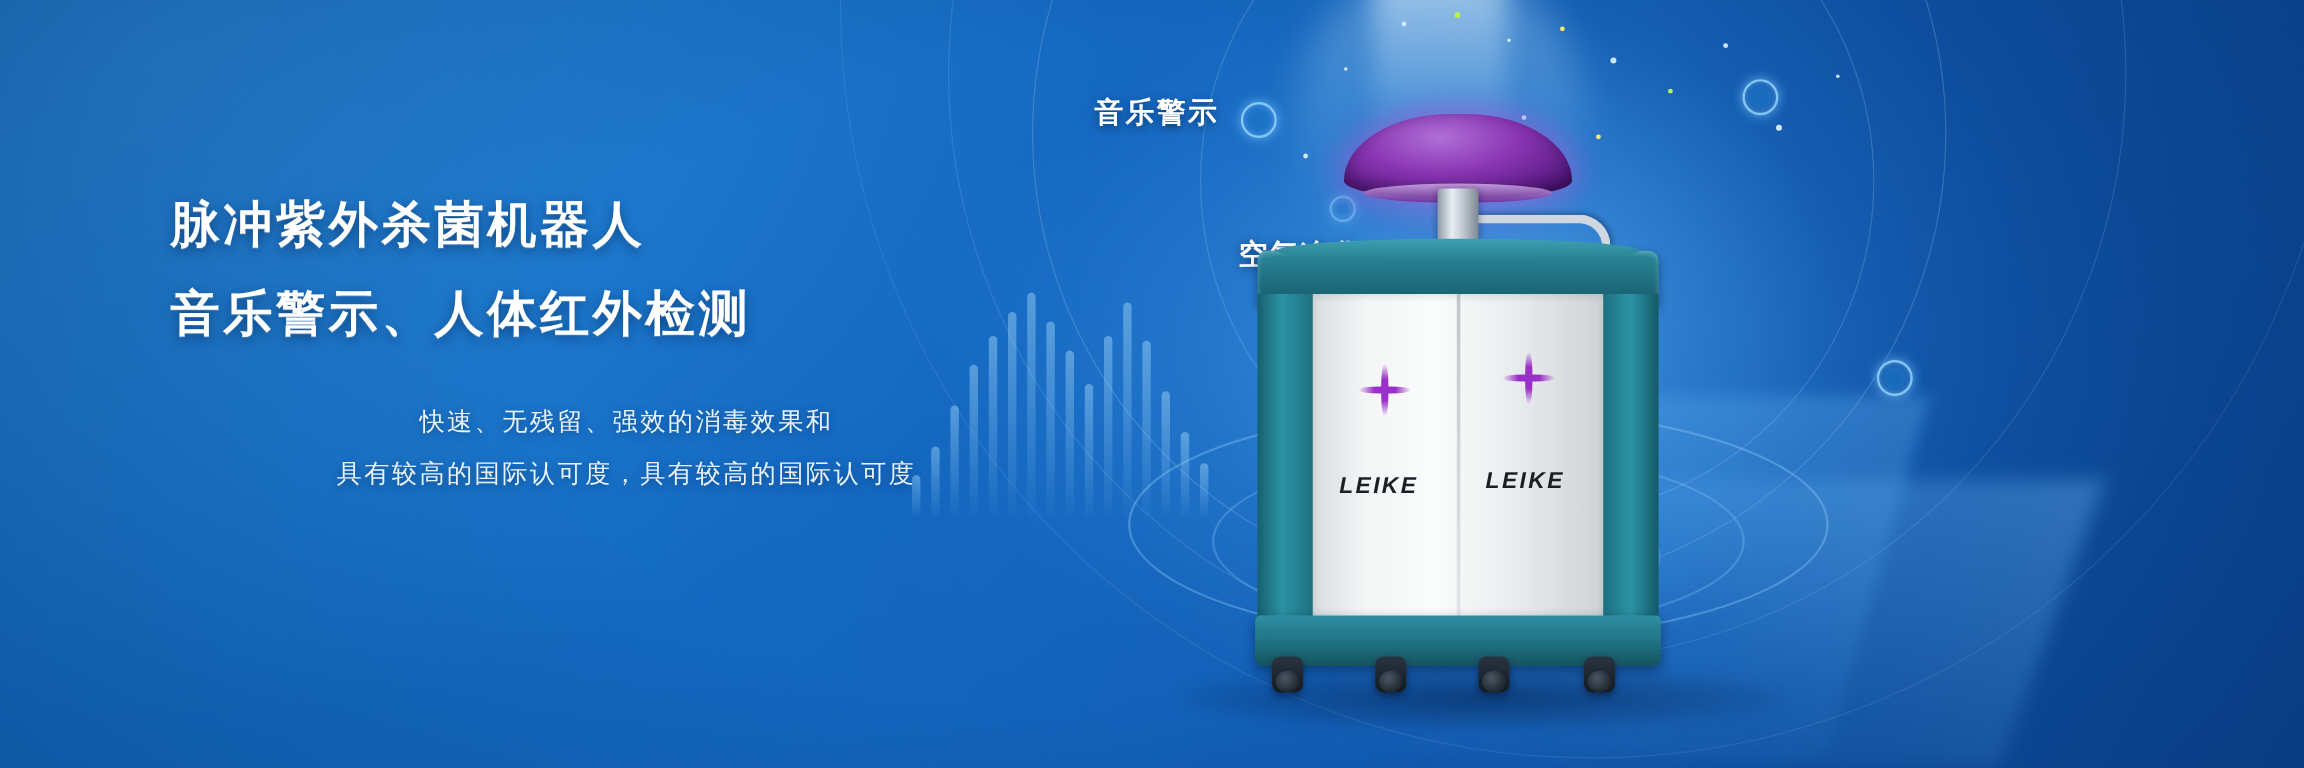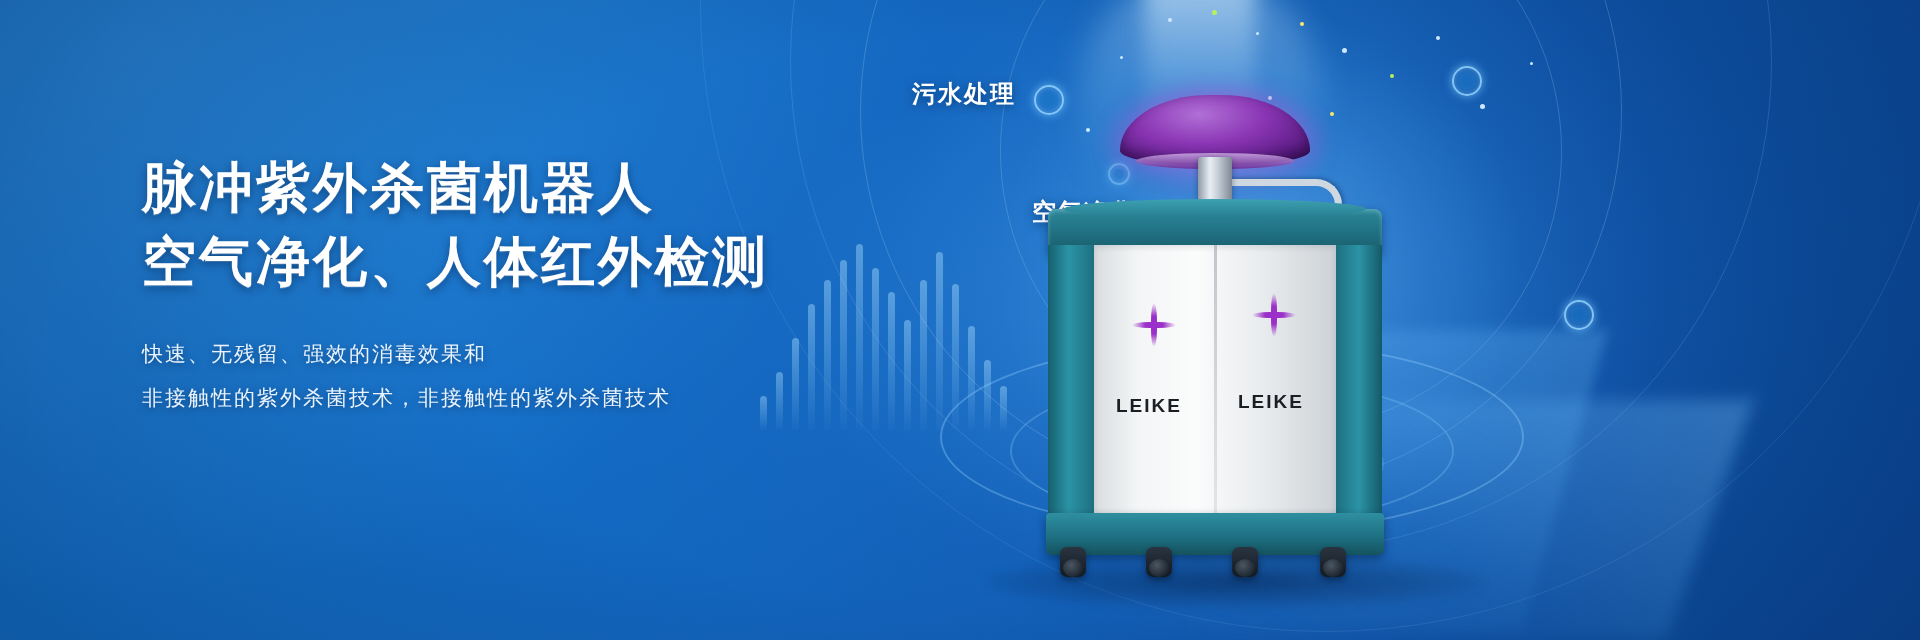--- a/index.html
+++ b/index.html
@@ -51,36 +51,36 @@
     box-shadow:0 0 10px rgba(120,200,255,.75), inset 0 0 8px rgba(120,200,255,.5);}
   .ring .core{position:absolute;inset:4px;border-radius:50%;background:rgba(30,120,200,.55);}
 
   
   .eq{position:absolute;left:760px;top:240px;height:190px;display:flex;align-items:flex-end;gap:9px;opacity:.5;}
   .eq i{display:block;width:7px;border-radius:4px 4px 0 0;
     background:linear-gradient(180deg, rgba(175,225,255,.85), rgba(110,180,240,.08));}
 
   
   .copy{position:absolute;left:142px;top:150px;width:760px;}
-  .headline{color:#ffffff;font-size:54px;line-height:74px;letter-spacing:3px;
+  .headline{color:#ffffff;font-size:41px;line-height:74px;letter-spacing:3px;
     font-family:"DejaVu Serif","Liberation Serif",serif;font-weight:700;
     text-shadow:0 3px 10px rgba(2,35,80,.55), 0 1px 0 rgba(255,255,255,.25);white-space:nowrap;}
   .sub{margin-top:34px;}
   .subline{color:#e8f3ff;font-size:21px;line-height:44px;letter-spacing:2px;
-    font-family:Liberation Serif, serif;
-    text-shadow:0 2px 7px rgba(2,35,80,.5);white-space:nowrap;}
+    font-family:Liberation Mono, monospace;
+    text-shadow:0 2px 7px rgba(2,35,80,.5);white-space:nowrap;text-align:center;}
 
   
   .feat{position:absolute;display:flex;align-items:center;gap:14px;white-space:nowrap;}
   .feat .txt{color:#ffffff;font-size:24px;letter-spacing:2px;font-weight:700;
     font-family:"DejaVu Serif","Liberation Serif",serif;
     text-shadow:0 2px 8px rgba(2,35,80,.65);}
 
   
-  .robot{position:absolute;left:1020px;top:95px;width:420px;height:490px;}
+  .robot{position:absolute;left:1020px;top:95px;width:420px;height:490px;font-style:italic;}
 
   .dome{position:absolute;left:100px;top:0;width:190px;height:70px;
     border-radius:50% 50% 44% 44%/85% 85% 22% 22%;
     background:radial-gradient(ellipse at 42% 28%, #b06fd6 0%, #8a35b4 42%, #5d1d86 78%, #3f1060 100%);
     box-shadow:0 0 26px rgba(170,90,220,.65), inset 0 -6px 14px rgba(20,0,40,.5);}
   .dome-rim{position:absolute;left:116px;top:58px;width:158px;height:16px;border-radius:50%;
     background:linear-gradient(180deg,#c9a6e2,#6c2c96);opacity:.9;}
 
   .lampglow{position:absolute;left:78px;top:-14px;width:234px;height:120px;border-radius:50%;
     background:radial-gradient(ellipse, rgba(200,140,250,.42) 0%, rgba(140,70,200,.12) 55%, rgba(0,0,0,0) 78%);
@@ -216,29 +216,29 @@
     </div>
 
   <div class="platform">
     <div class="pring" style="left:40px;top:10px;width:580px;height:190px;"></div>
     <div class="pring" style="left:110px;top:46px;width:440px;height:146px;opacity:.75;"></div>
     <div class="pring" style="left:180px;top:80px;width:300px;height:104px;opacity:.5;"></div>
   </div>
 
   <div class="copy">
     <div class="headline">脉冲紫外杀菌机器人</div>
-    <div class="headline">空气净化、人体红外检测</div>
+    <div class="headline">音乐警示、人体红外检测</div>
     <div class="sub">
       <div class="subline">快速、无残留、强效的消毒效果和</div>
-      <div class="subline">非接触性的紫外杀菌技术，非接触性的紫外杀菌技术</div>
+      <div class="subline">具有较高的国际认可度，具有较高的国际认可度</div>
     </div>
   </div>
 
   <div class="feat" style="left:912px;top:78px;">
-    <span class="txt">污水处理</span>
+    <span class="txt">音乐警示</span>
   </div>
 
 
   <div class="feat" style="left:1032px;top:196px;">
     <span class="txt">空气净化</span>
   </div>
 
 
   <div class="shadow"></div>
 

